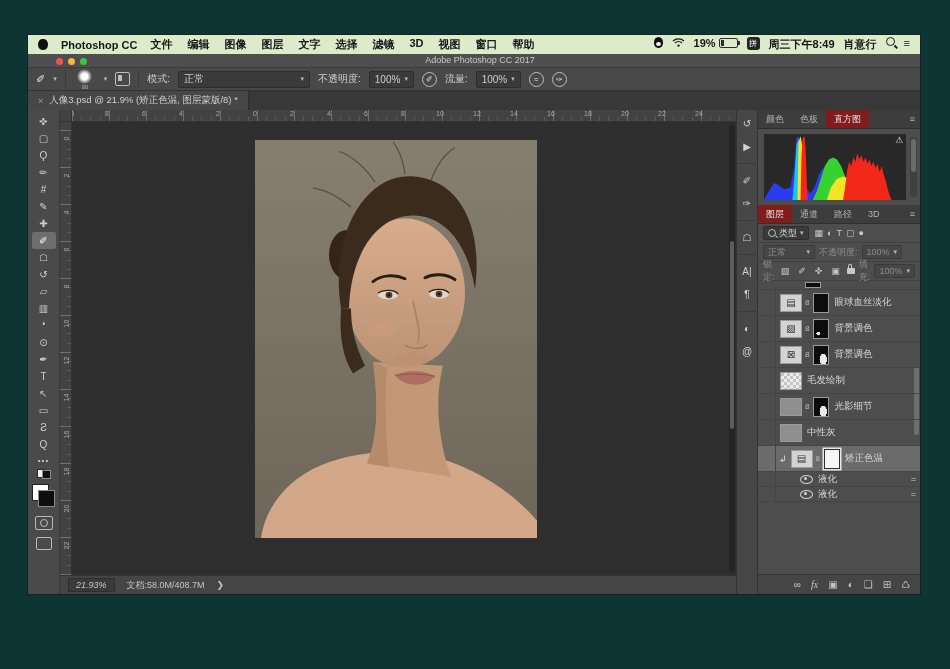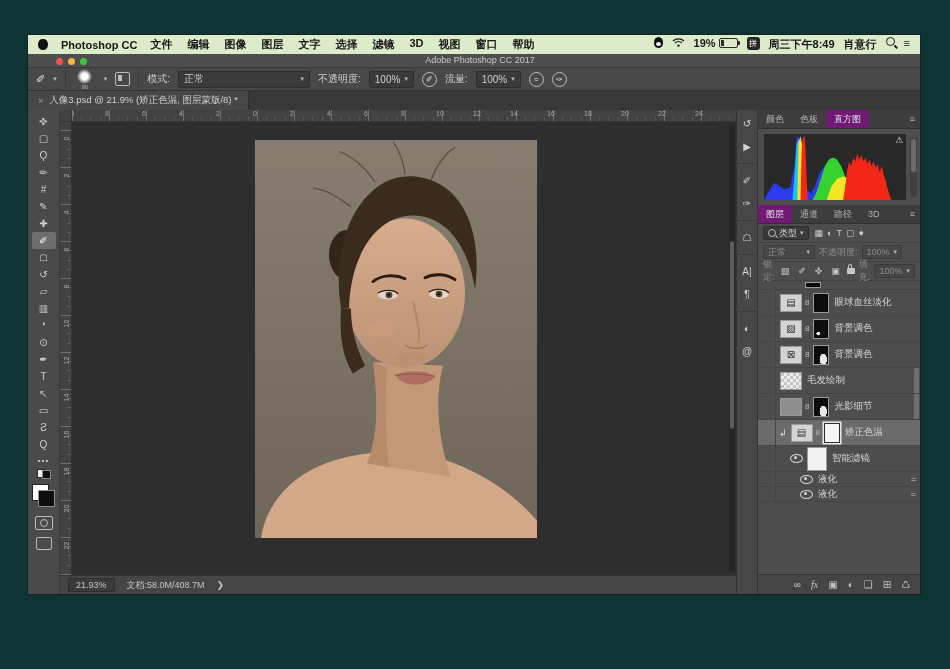--- a/index.html
+++ b/index.html
@@ -76,31 +76,31 @@
      background-image:repeating-linear-gradient(0deg,#6f6f6f 0 1px,transparent 1px 37px),
                       repeating-linear-gradient(0deg,#5c5c5c 0 1px,transparent 1px 9.25px);
      background-size:12px auto,4px auto;background-position:0 0,100% 0;background-repeat:repeat-y;}
   .vnum{position:absolute;left:0;width:12px;text-align:center;font-size:7px;color:#a8a8a8;transform:rotate(-90deg);}
   .canvas{position:absolute;left:12px;top:12px;right:0;bottom:19px;overflow:hidden;background:#2e2e2e;}
   .photo{position:absolute;left:183px;top:18px;width:282px;height:398px;}
   .canvas-scroll{position:absolute;right:1px;top:3px;bottom:3px;width:6px;background:rgba(0,0,0,.18);border-radius:3px;}
   .canvas-scroll .sthumb{position:absolute;top:26%;height:42%;left:1px;right:1px;background:#5d5d5d;border-radius:3px;}
   .statusbar{position:absolute;left:0;right:0;bottom:0;height:19px;background:#454545;border-top:1px solid #333;
              display:flex;align-items:center;gap:12px;font-size:9px;color:#c5c5c5;padding:0 8px;box-sizing:border-box;}
-  .zoomwell{background:#3a3a3a;border:1px solid #2d2d2d;padding:1px 7px;}
+  .zoomwell{background:#3a3a3a;border:1px solid #2d2d2d;padding:1px 7px;font-style:italic;}
   
   .panelstrip{position:absolute;left:708px;top:0;width:22px;bottom:0;background:#474747;border-left:1px solid #333;
               border-right:1px solid #333;display:flex;flex-direction:column;align-items:center;padding-top:7px;gap:10px;box-sizing:border-box;}
   .strip-icon{width:16px;height:13px;display:flex;align-items:center;justify-content:center;color:#d2d2d2;font-size:10px;flex:none;}
   .strip-sep{width:18px;height:1px;background:#3a3a3a;flex:none;}
   
   .panels{position:absolute;left:730px;top:0;right:0;bottom:0;background:#4d4d4d;font-size:9px;color:#d6d6d6;}
   .ptabs{height:19px;background:#3d3d3d;display:flex;align-items:stretch;border-bottom:1px solid #2f2f2f;box-sizing:border-box;}
   .ptab{display:flex;align-items:center;padding:0 8px;color:#b3b3b3;text-align:center;}
-  .ptab.active{background:#701a75;color:#e2e2e2;}
+  .ptab.active{background:#7f1d1d;color:#e2e2e2;}
   .tabmenu{margin-left:auto;align-self:center;margin-right:5px;color:#b3b3b3;font-size:9px;}
   .histo{position:relative;height:76px;padding:5px 14px 5px 6px;box-sizing:border-box;}
   .histo-inner{width:100%;height:100%;background:#282828;position:relative;overflow:hidden;}
   .warn{position:absolute;top:1px;right:3px;color:#e0e0e0;font-size:9px;line-height:10px;}
   .vscroll{position:absolute;right:3px;top:8px;width:7px;bottom:8px;background:#404040;border-radius:3px;}
   .vscroll .sthumb{position:absolute;top:4%;height:55%;left:1px;right:1px;background:#6b6b6b;border-radius:3px;}
   .prow{height:19px;display:flex;align-items:center;gap:4px;padding:0 5px;border-bottom:1px solid #414141;box-sizing:border-box;}
   .searchwell{display:flex;align-items:center;gap:3px;background:#3a3a3a;border:1px solid #2d2d2d;height:14px;padding:0 4px;border-radius:2px;box-sizing:border-box;}
   .smag{width:6px;height:6px;border:1px solid #bbb;border-radius:50%;position:relative;flex:none;}
   .smag::after{content:'';position:absolute;width:3px;height:1px;background:#bbb;transform:rotate(45deg);right:-3px;bottom:-1px;}
@@ -524,35 +524,33 @@
               <span class="lright"></span>
             </div>
             <div class="lrow">
               <div class="eyecol"></div>
               <span class="thumb gray"></span>
               <span class="link8">8</span>
               <span class="lmask figure"></span>
               <span class="lname">光影细节</span>
               <span class="lright"></span>
             </div>
+            <div class="lrow">
+              <div class="eyecol"></div>
+              <span class="thumb gray"></span>
+              <span class="lname">中性灰</span>
+              <span class="lright"></span>
+            </div>
             <div class="lrow selected">
               <div class="eyecol"></div>
               <span class="clip">↲</span>
               <span class="thumb adj">▤</span>
               <span class="link8">8</span>
               <span class="lmask whitesel"></span>
               <span class="lname">矫正色温</span>
-              <span class="lright"></span>
-            </div>
-            <div class="lrow">
-              <div class="eyecol"></div>
-              <span class="ind1"></span>
-              <span class="eye"></span>
-              <span class="lmask whitelg"></span>
-              <span class="lname">智能滤镜</span>
               <span class="lright"></span>
             </div>
             <div class="lrow small">
               <div class="eyecol"></div>
               <span class="ind2"></span>
               <span class="eye"></span>
               <span class="lname">液化</span>
               <span class="lright">
                 <span>=</span>
               </span>

